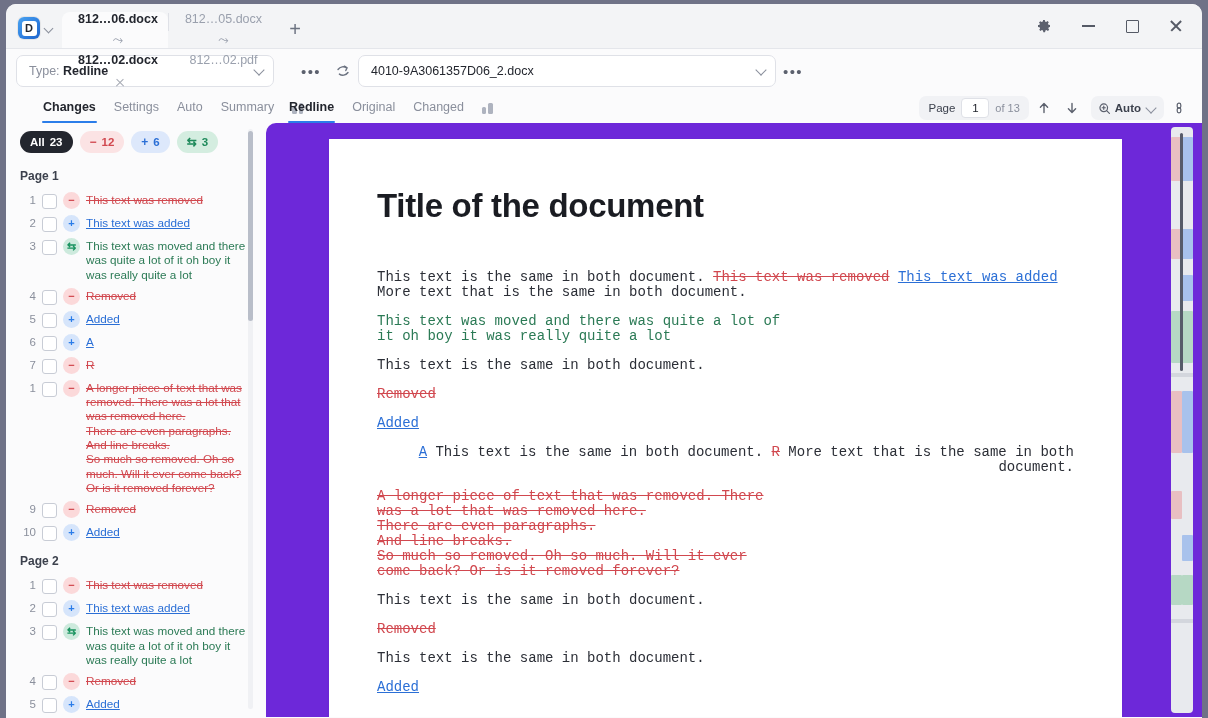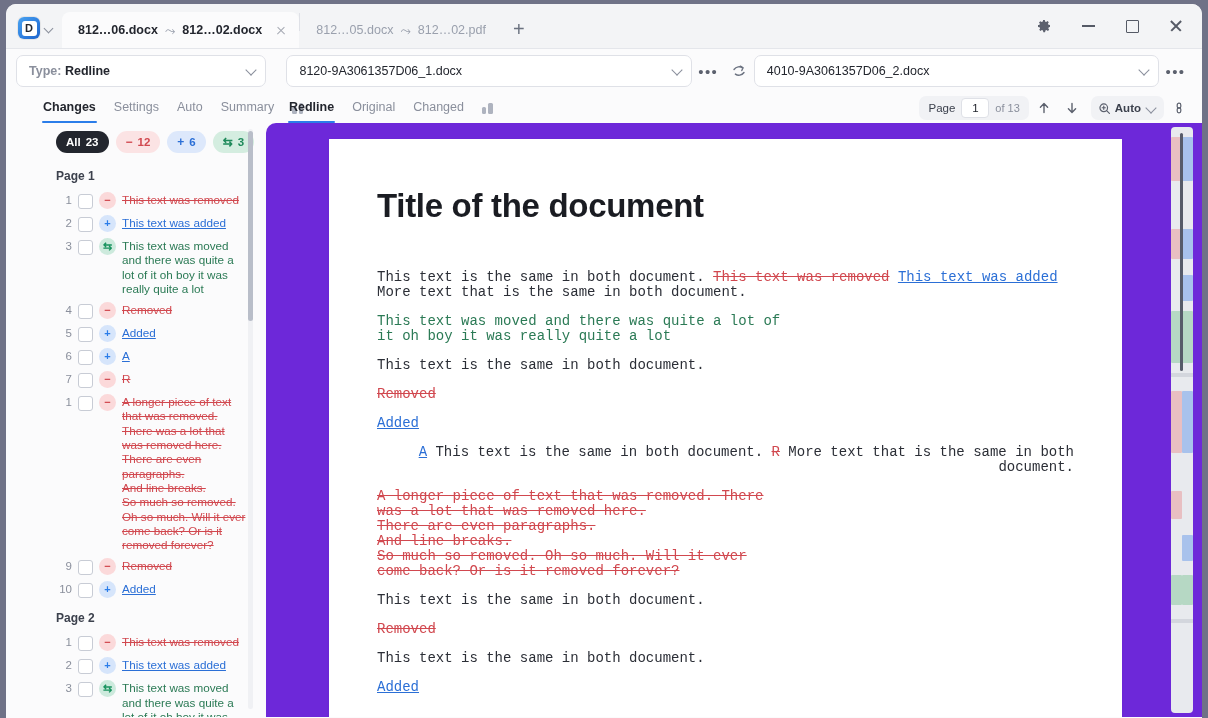--- a/index.html
+++ b/index.html
@@ -34,21 +34,21 @@
   .caret{width:14px;height:14px;position:relative;cursor:pointer;}
   .caret:after{
     content:"";position:absolute;left:3px;top:4px;width:6px;height:6px;
     border-right:1.6px solid #8a8f9c;border-bottom:1.6px solid #8a8f9c;
     transform:rotate(45deg);
   }
   .tabs{display:flex;align-items:flex-end;height:44px;}
   .tab{
     display:flex;align-items:center;gap:7px;height:36px;padding:0 10px 0 16px;
     font-size:12.5px;color:#9aa0ad;border-radius:8px 8px 0 0;
-    position:relative;cursor:pointer;white-space:nowrap;
+    position:relative;cursor:pointer;white-space:nowrap;flex-direction:column;
   }
   .tab.active{background:#fbfbfc;color:#23262e;font-weight:700;}
   .tab .fname{font-size:12.5px;}
   .tab.active .fname{font-weight:700;color:#23262e;}
   .tab-arrow{color:#9aa0ad;font-size:13px;line-height:1;}
   .tab.active .tab-arrow{color:#9aa0ad;font-weight:400;}
   .tab-close{
     width:16px;height:16px;margin-left:4px;position:relative;opacity:.75;cursor:pointer;
   }
   .tab-close:before,.tab-close:after{
@@ -76,21 +76,21 @@
   
   .toolbar{
     height:44px;display:flex;align-items:center;padding:0 10px;gap:0;
     background:#fbfbfc;
   }
   .select-box{
     height:30px;border:1px solid #dfe1e7;border-radius:7px;background:#fff;
     display:flex;align-items:center;padding:0 8px 0 12px;font-size:12.5px;color:#23262e;
     cursor:pointer;
   }
-  .select-box .lbl-dim{color:#8a8f9c;font-weight:bold;}
+  .select-box .lbl-dim{color:#8a8f9c;}
   .select-box .chev{margin-left:auto;padding-left:10px;}
   .chev-ico{width:12px;height:12px;position:relative;display:inline-block;}
   .chev-ico:after{
     content:"";position:absolute;left:2px;top:2px;width:7px;height:7px;
     border-right:1.5px solid #8a8f9c;border-bottom:1.5px solid #8a8f9c;transform:rotate(45deg);
   }
   #type-select{width:236px;margin-right:20px;}
   #file1-select{width:396px;}
   #file2-select{width:396px;}
   .dots-btn{
@@ -140,21 +140,21 @@
     padding:0 7px;height:24px;cursor:pointer;margin-left:4px;
   }
   .zoom-group span.zl{font-size:11.5px;color:#3c414d;font-weight:600;}
 
   
   .body{position:relative;height:594px;display:flex;background:#fbfbfc;}
 
   
   .sidebar{
     width:250px;box-sizing:border-box;position:relative;
-    background:#fbfbfc;overflow:hidden;padding-left:36px;
+    background:#fbfbfc;overflow:hidden;
   }
   .chips{display:flex;gap:7px;padding:8px 0 10px 14px;}
   .chip{
     display:flex;align-items:center;gap:5px;height:22px;padding:0 10px;border-radius:11px;
     font-size:11.5px;font-weight:700;cursor:pointer;box-sizing:border-box;
   }
   .chip.all{background:#23262e;color:#fff;}
   .chip.del{background:#fbe3e4;color:#d1484f;}
   .chip.ins{background:#dde8fb;color:#2b6fd6;}
   .chip.mov{background:#d4ede0;color:#1f8a5b;}
@@ -275,24 +275,20 @@
   </div>
 
   <div class="toolbar">
     <div class="select-box" id="type-select">
       <span class="lbl-dim">Type:</span>
       <span>&nbsp;</span>
       <b>Redline</b>
       <span class="chev"><i class="chev-ico"></i></span>
     </div>
 
-    <div class="select-box" id="file1-select">
-      <span>8120-9A3061357D06_1.docx</span>
-      <span class="chev"><i class="chev-ico"></i></span>
-    </div>
     <div class="dots-btn">•••</div>
 
     <div class="swap-btn">
       <svg width="16" height="16" viewBox="0 0 16 16">
         <path d="M3 6.5c2.2-3 6-3.6 8.6-1.6" stroke="#6b7280" stroke-width="1.4" fill="none" stroke-linecap="round"></path>
         <path d="M9.4 3.2l2.7 1.6-1.3 2.7" stroke="#6b7280" stroke-width="1.4" fill="none" stroke-linecap="round" stroke-linejoin="round"></path>
         <path d="M13 9.5c-2.2 3-6 3.6-8.6 1.6" stroke="#6b7280" stroke-width="1.4" fill="none" stroke-linecap="round"></path>
       </svg>
     </div>
 

